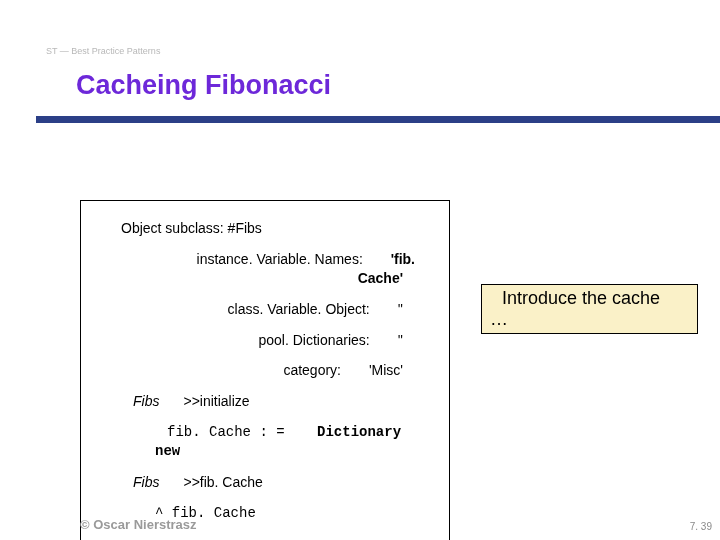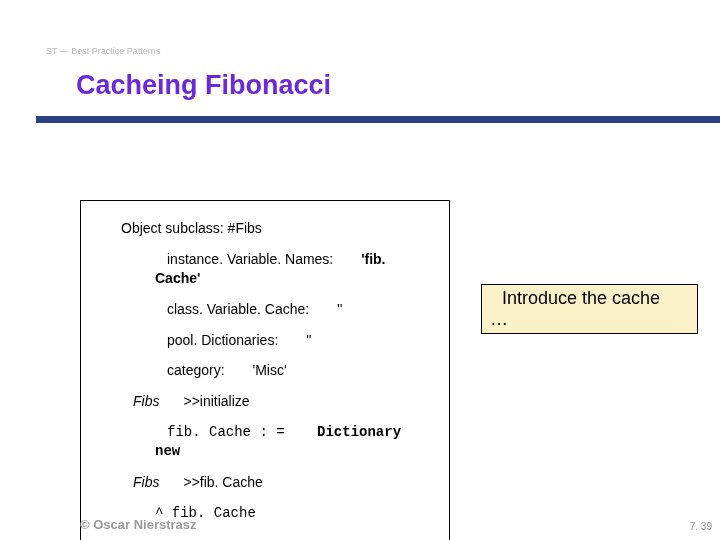--- a/index.html
+++ b/index.html
@@ -40,21 +40,21 @@
     left: 44px;
     width: 370px;
     border: 1px solid #000;
     padding: 6px 10px 16px 16px;
     font-size: 14px;
     line-height: 1.35;
     color: #000;
   }
   .codebox .blk { margin-bottom: 12px; }
   .codebox .blk:last-child { margin-bottom: 0; }
-  .ind { padding-left: 34px; display: block; }
+  .ind { padding-left: 34px; display: block; text-align: right; }
   .ind2 { padding-left: 34px; display: block; font-family: Liberation Mono, monospace; }
   .em { font-style: italic; }
   .b { font-weight: bold; }
   .callout {
     position: absolute;
     top: 248px;
     left: 445px;
     width: 217px;
     border: 1px solid #000;
     background: #faf1c8;
@@ -86,21 +86,21 @@
 <div class="title">Cacheing Fibonacci</div>
 <div class="rule"></div>
 
 <div class="codebox">
   <div class="blk">
     <span>Object subclass: #Fibs</span><br>
     <span class="ind">
       <span>instance. Variable. Names: </span><span class="b">'fib. Cache'</span>
     </span>
     <span class="ind">
-      <span>class. Variable. Cache: </span><span>''</span>
+      <span>class. Variable. Object: </span><span>''</span>
     </span>
     <span class="ind">
       <span>pool. Dictionaries: </span><span>''</span>
     </span>
     <span class="ind">
       <span>category: </span><span>'Misc'</span>
     </span>
   </div>
 
   <div class="blk">

